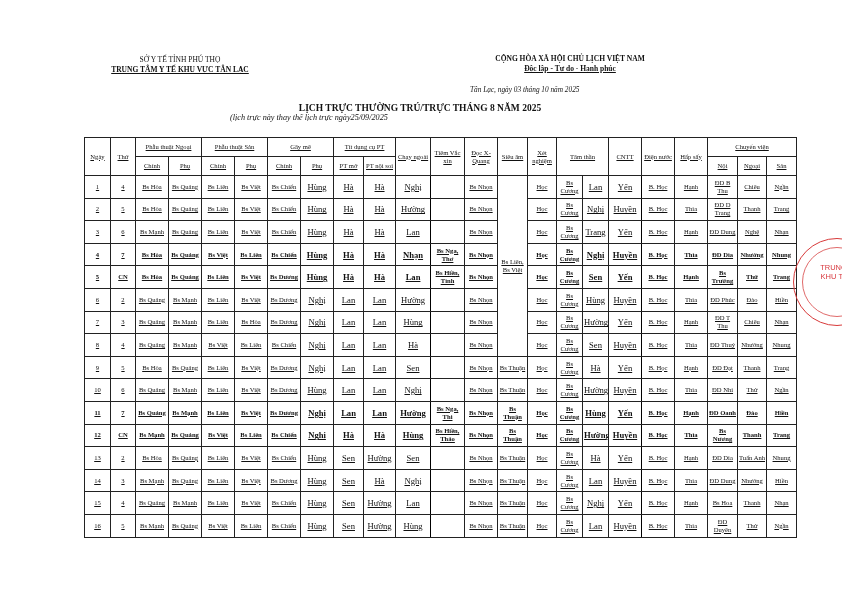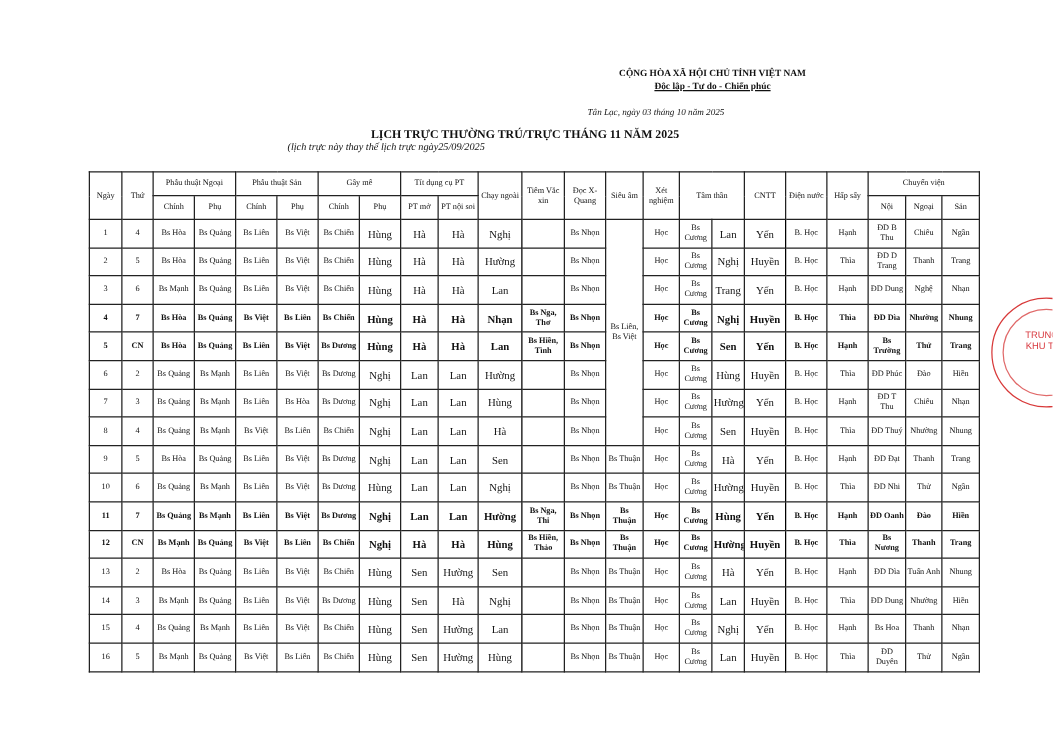--- a/index.html
+++ b/index.html
@@ -6,45 +6,47 @@
   body { width:842px; height:592px; position:relative; overflow:hidden; font-family:"Liberation Serif", "DejaVu Serif", serif; color:#111; }
   .hdr-left { position:absolute; left:80px; top:55px; width:200px; text-align:center; font-size:7.5px; line-height:10px; }
   .hdr-left .l1 { }
   .hdr-left .l2 { font-weight:bold; }
   .hdr-left .l2 span { text-decoration:underline; }
   .hdr-right { position:absolute; left:470px; top:54px; width:200px; text-align:center; font-size:7.5px; line-height:10px; font-weight:bold; }
   .hdr-right .motto { text-decoration:underline; }
   .date-line { position:absolute; left:470px; top:85px; width:200px; text-align:left; font-size:7.3px; font-style:italic; }
   .title { position:absolute; left:230px; top:103px; width:380px; text-align:center; font-size:9.5px; font-weight:bold; line-height:11px; }
   .subtitle { position:absolute; left:230px; top:113px; width:380px; font-size:8.2px; font-style:italic; line-height:10px; }
-  table.sched { position:absolute; left:71px; top:137px; border-collapse:collapse; table-layout:fixed; width:702px; font-size:6.6px; }
+  table.sched { position:absolute; left:84px; top:137px; border-collapse:collapse; table-layout:fixed; width:702px; font-size:6.6px;text-decoration:underline; }
   table.sched td, table.sched th { border:0.8px solid #222; text-align:center; vertical-align:middle; padding:0 1px; font-weight:normal; line-height:8px; overflow:hidden; }
   table.sched th { height:18px; }
   table.sched tr.row td { height:21.6px; }
   table.sched tr.bold td { font-weight:bold; }
   .big { font-size:8.6px; }
   td.thick { border-left:1.6px solid #000 !important; }
   td.thickr { border-right:1.6px solid #000 !important; }
   .stamp { position:absolute; left:793px; top:238px; width:86px; height:86px; border-radius:50%; border:1.6px solid #d83a3a; color:#d8393f; font-family:"Liberation Sans", sans-serif; font-size:7px; text-align:center; }
   .stamp .inner { position:absolute; left:8px; top:8px; width:68px; height:68px; border-radius:50%; border:0.8px solid #e06a6a; }
   .stamp .txt { position:absolute; left:18px; top:24px; width:50px; line-height:9px; font-size:7.5px; }
 </style>
 </head>
 <body>
 
 <div class="hdr-left">
+  <div class="l1">SỞ Y TẾ TỈNH PHÚ THỌ</div>
+  <div class="l2"><span>TRUNG TÂM Y TẾ KHU VỰC TÂN LẠC</span></div>
 </div>
 
 <div class="hdr-right">
-  <div>CỘNG HÒA XÃ HỘI CHỦ TỈNH VIỆT NAM</div>
-  <div class="motto">Độc lập - Tự do - Chiến phúc</div>
+  <div>CỘNG HÒA XÃ HỘI CHỦ LỊCH VIỆT NAM</div>
+  <div class="motto">Độc lập - Tự do - Hạnh phúc</div>
 </div>
 <div class="date-line">Tân Lạc, ngày  03 tháng 10 năm 2025</div>
 
-<div class="title">LỊCH TRỰC THƯỜNG TRÚ/TRỰC THÁNG 11 NĂM 2025</div>
+<div class="title">LỊCH TRỰC THƯỜNG TRÚ/TRỰC THÁNG 8 NĂM 2025</div>
 <div class="subtitle">(lịch trực này thay thế lịch trực ngày25/09/2025</div>
 
 <table class="sched">
   <colgroup>
     <col style="width:26px">
       <col style="width:25px">
     <col style="width:33px">
       <col style="width:33px">
     <col style="width:33px">
       <col style="width:33px">

